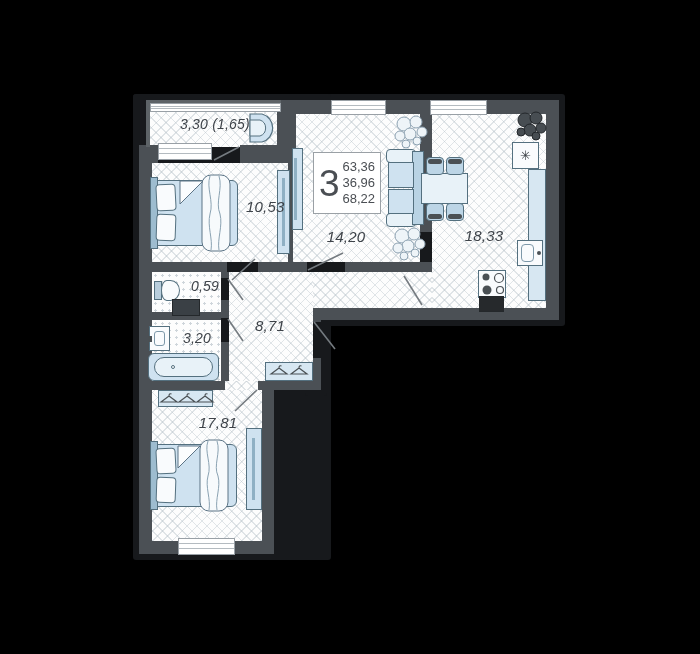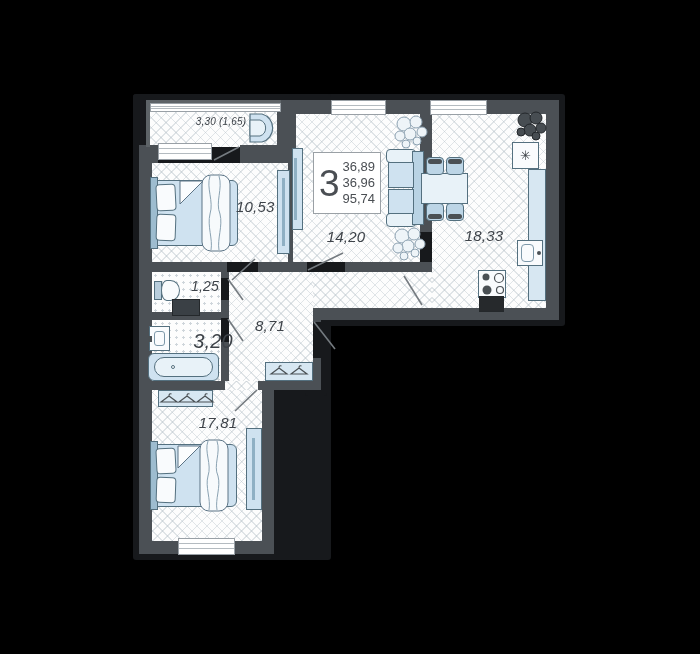--- a/index.html
+++ b/index.html
@@ -224,28 +224,28 @@
       <circle cx="486" cy="277" r="3.5" fill="#4a5054"></circle>
       <circle cx="499" cy="278" r="4.5" fill="none" stroke="#4a5054" stroke-width="1.2"></circle>
       <circle cx="487" cy="290" r="4.5" fill="#4a5054"></circle>
       <circle cx="500" cy="290" r="3.5" fill="none" stroke="#4a5054" stroke-width="1.2"></circle>
     </g>
   </svg>
 
   <div id="unit-box">
     <span id="unit-rooms">3</span>
     <span style="display:flex;flex-direction:column;">
-      <span class="unit-area">36,89</span>
+      <span class="unit-area">63,36</span>
       <span class="unit-area">36,96</span>
-      <span class="unit-area">95,74</span>
+      <span class="unit-area">68,22</span>
     </span>
   </div>
 
-  <div class="label" style="left:150px;top:116px;width:130px;font-size:10px;z-index:7;padding-left:6px;">3,30 (1,65)</div>
-  <div class="label" style="left:236px;top:198px;width:36px;z-index:7;">10,53</div>
+  <div class="label" style="left:150px;top:116px;width:130px;font-size:14px;z-index:7;">3,30 (1,65)</div>
+  <div class="label" style="left:246px;top:198px;width:36px;z-index:7;">10,53</div>
   <div class="label" style="left:320px;top:228px;width:52px;z-index:7;">14,20</div>
   <div class="label" style="left:458px;top:227px;width:52px;z-index:7;">18,33</div>
-  <div class="label" style="left:185px;top:278px;width:40px;font-size:14px;z-index:7;">1,25</div>
-  <div class="label" style="left:193px;top:330px;width:40px;font-size:20px;z-index:7;">3,20</div>
+  <div class="label" style="left:185px;top:278px;width:40px;font-size:14px;z-index:7;">0,59</div>
+  <div class="label" style="left:177px;top:330px;width:40px;font-size:14px;z-index:7;">3,20</div>
   <div class="label" style="left:250px;top:317px;width:40px;z-index:7;">8,71</div>
   <div class="label" style="left:192px;top:414px;width:52px;z-index:7;">17,81</div>
 
 </div>
 
 </body></html>

